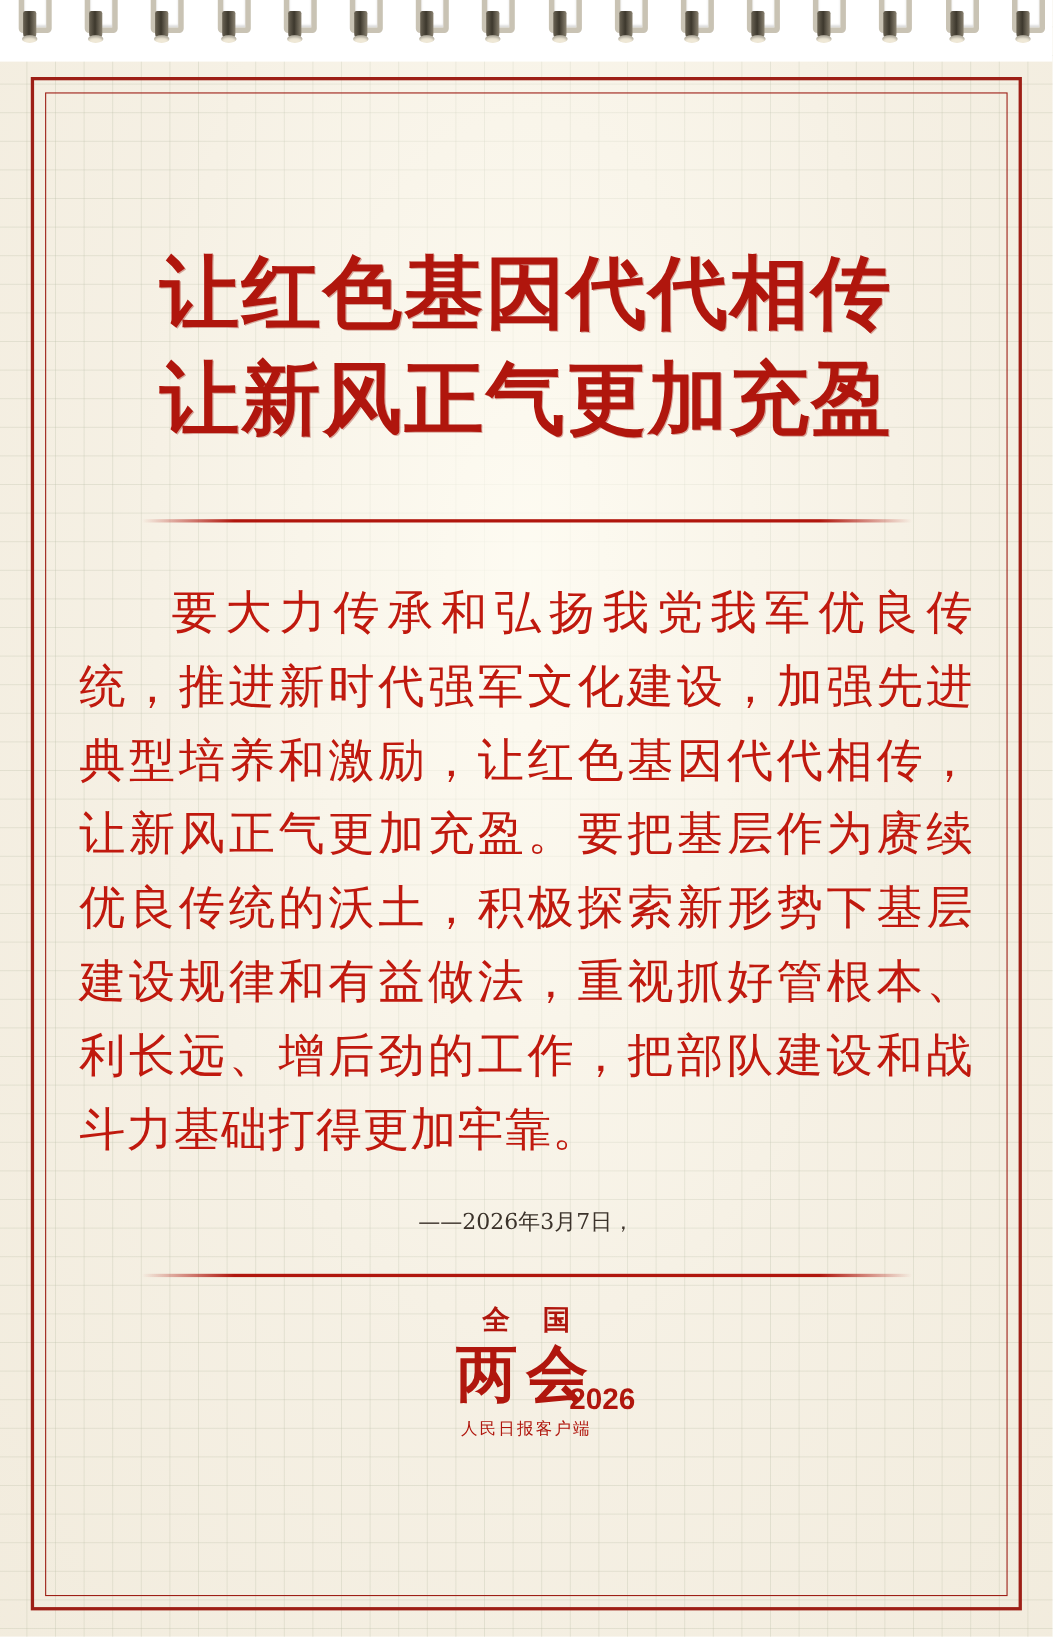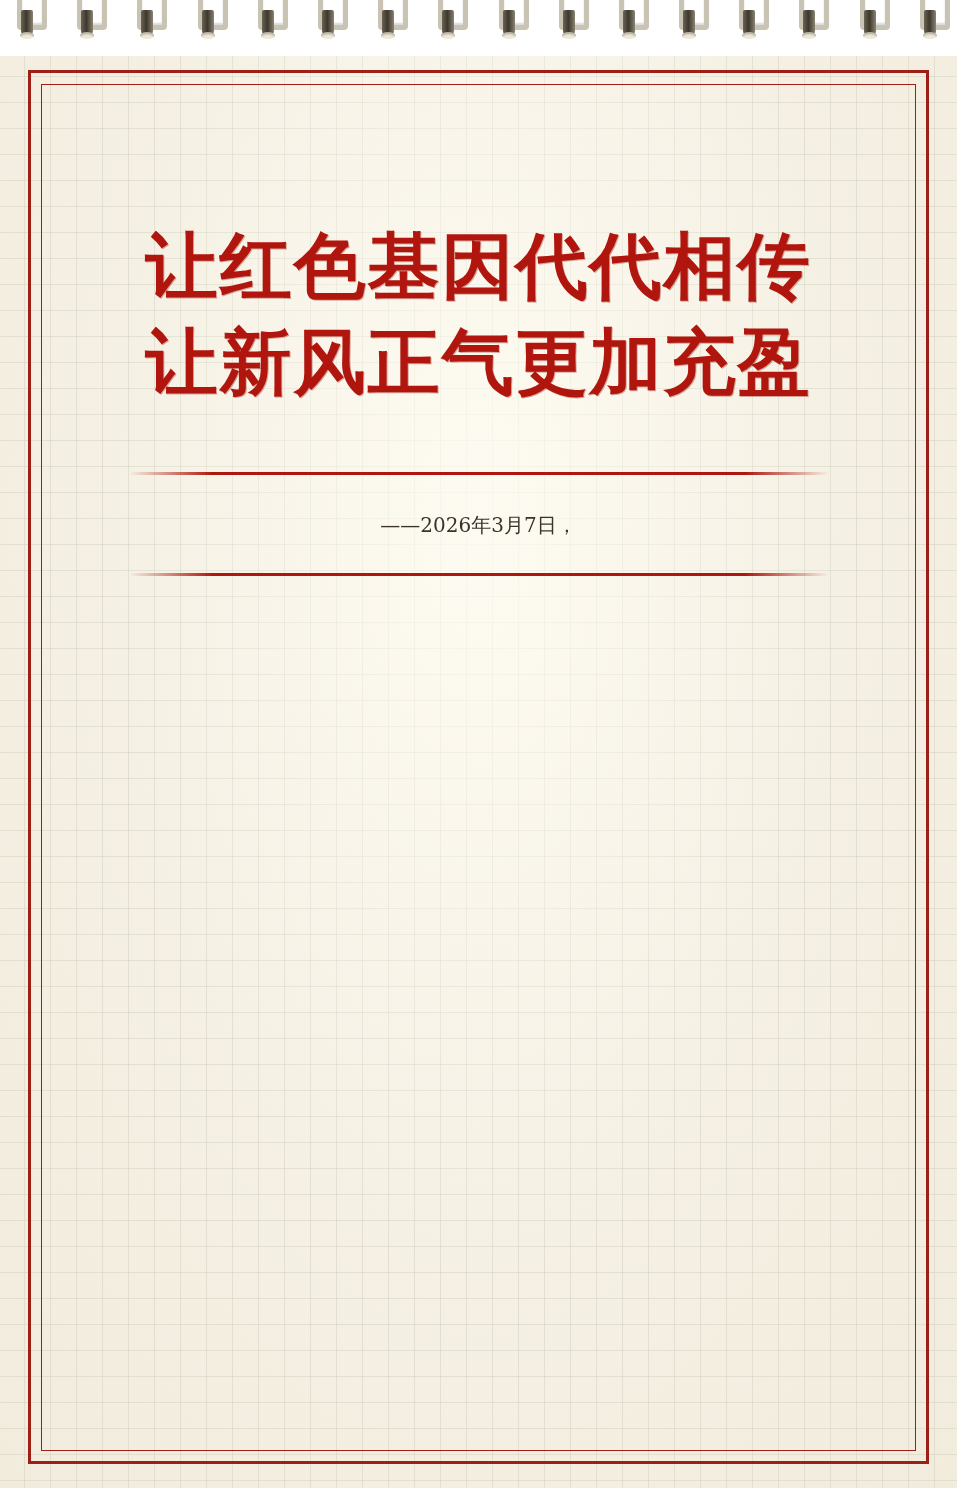--- a/index.html
+++ b/index.html
@@ -310,22 +310,31 @@
 
   <div class="content">
 
     <h1 class="headline">
       <span class="line">让红色基因代代相传</span>
       <span class="line">让新风正气更加充盈</span>
     </h1>
 
     <div class="rule"></div>
 
+    <p class="body-text">要大力传承和弘扬我党我军优良传统，推进新时代强军文化建设，加强先进典型培养和激励，让红色基因代代相传，让新风正气更加充盈。要把基层作为赓续优良传统的沃土，积极探索新形势下基层建设规律和有益做法，重视抓好管根本、利长远、增后劲的工作，把部队建设和战斗力基础打得更加牢靠。</p>
 
     <div class="attribution">
       <span class="date-line">——2026年3月7日，</span>
     </div>
 
     <div class="rule bottom"></div>
 
+    <div class="emblem">
+      <div class="top-row">全国</div>
+      <div class="mid">
+        <div class="big-chars">两会</div>
+        <div class="year">2026</div>
+      </div>
+      <div class="footer-text">人民日报客户端</div>
+    </div>
 
   </div>
 </div>
 
 </body></html>

